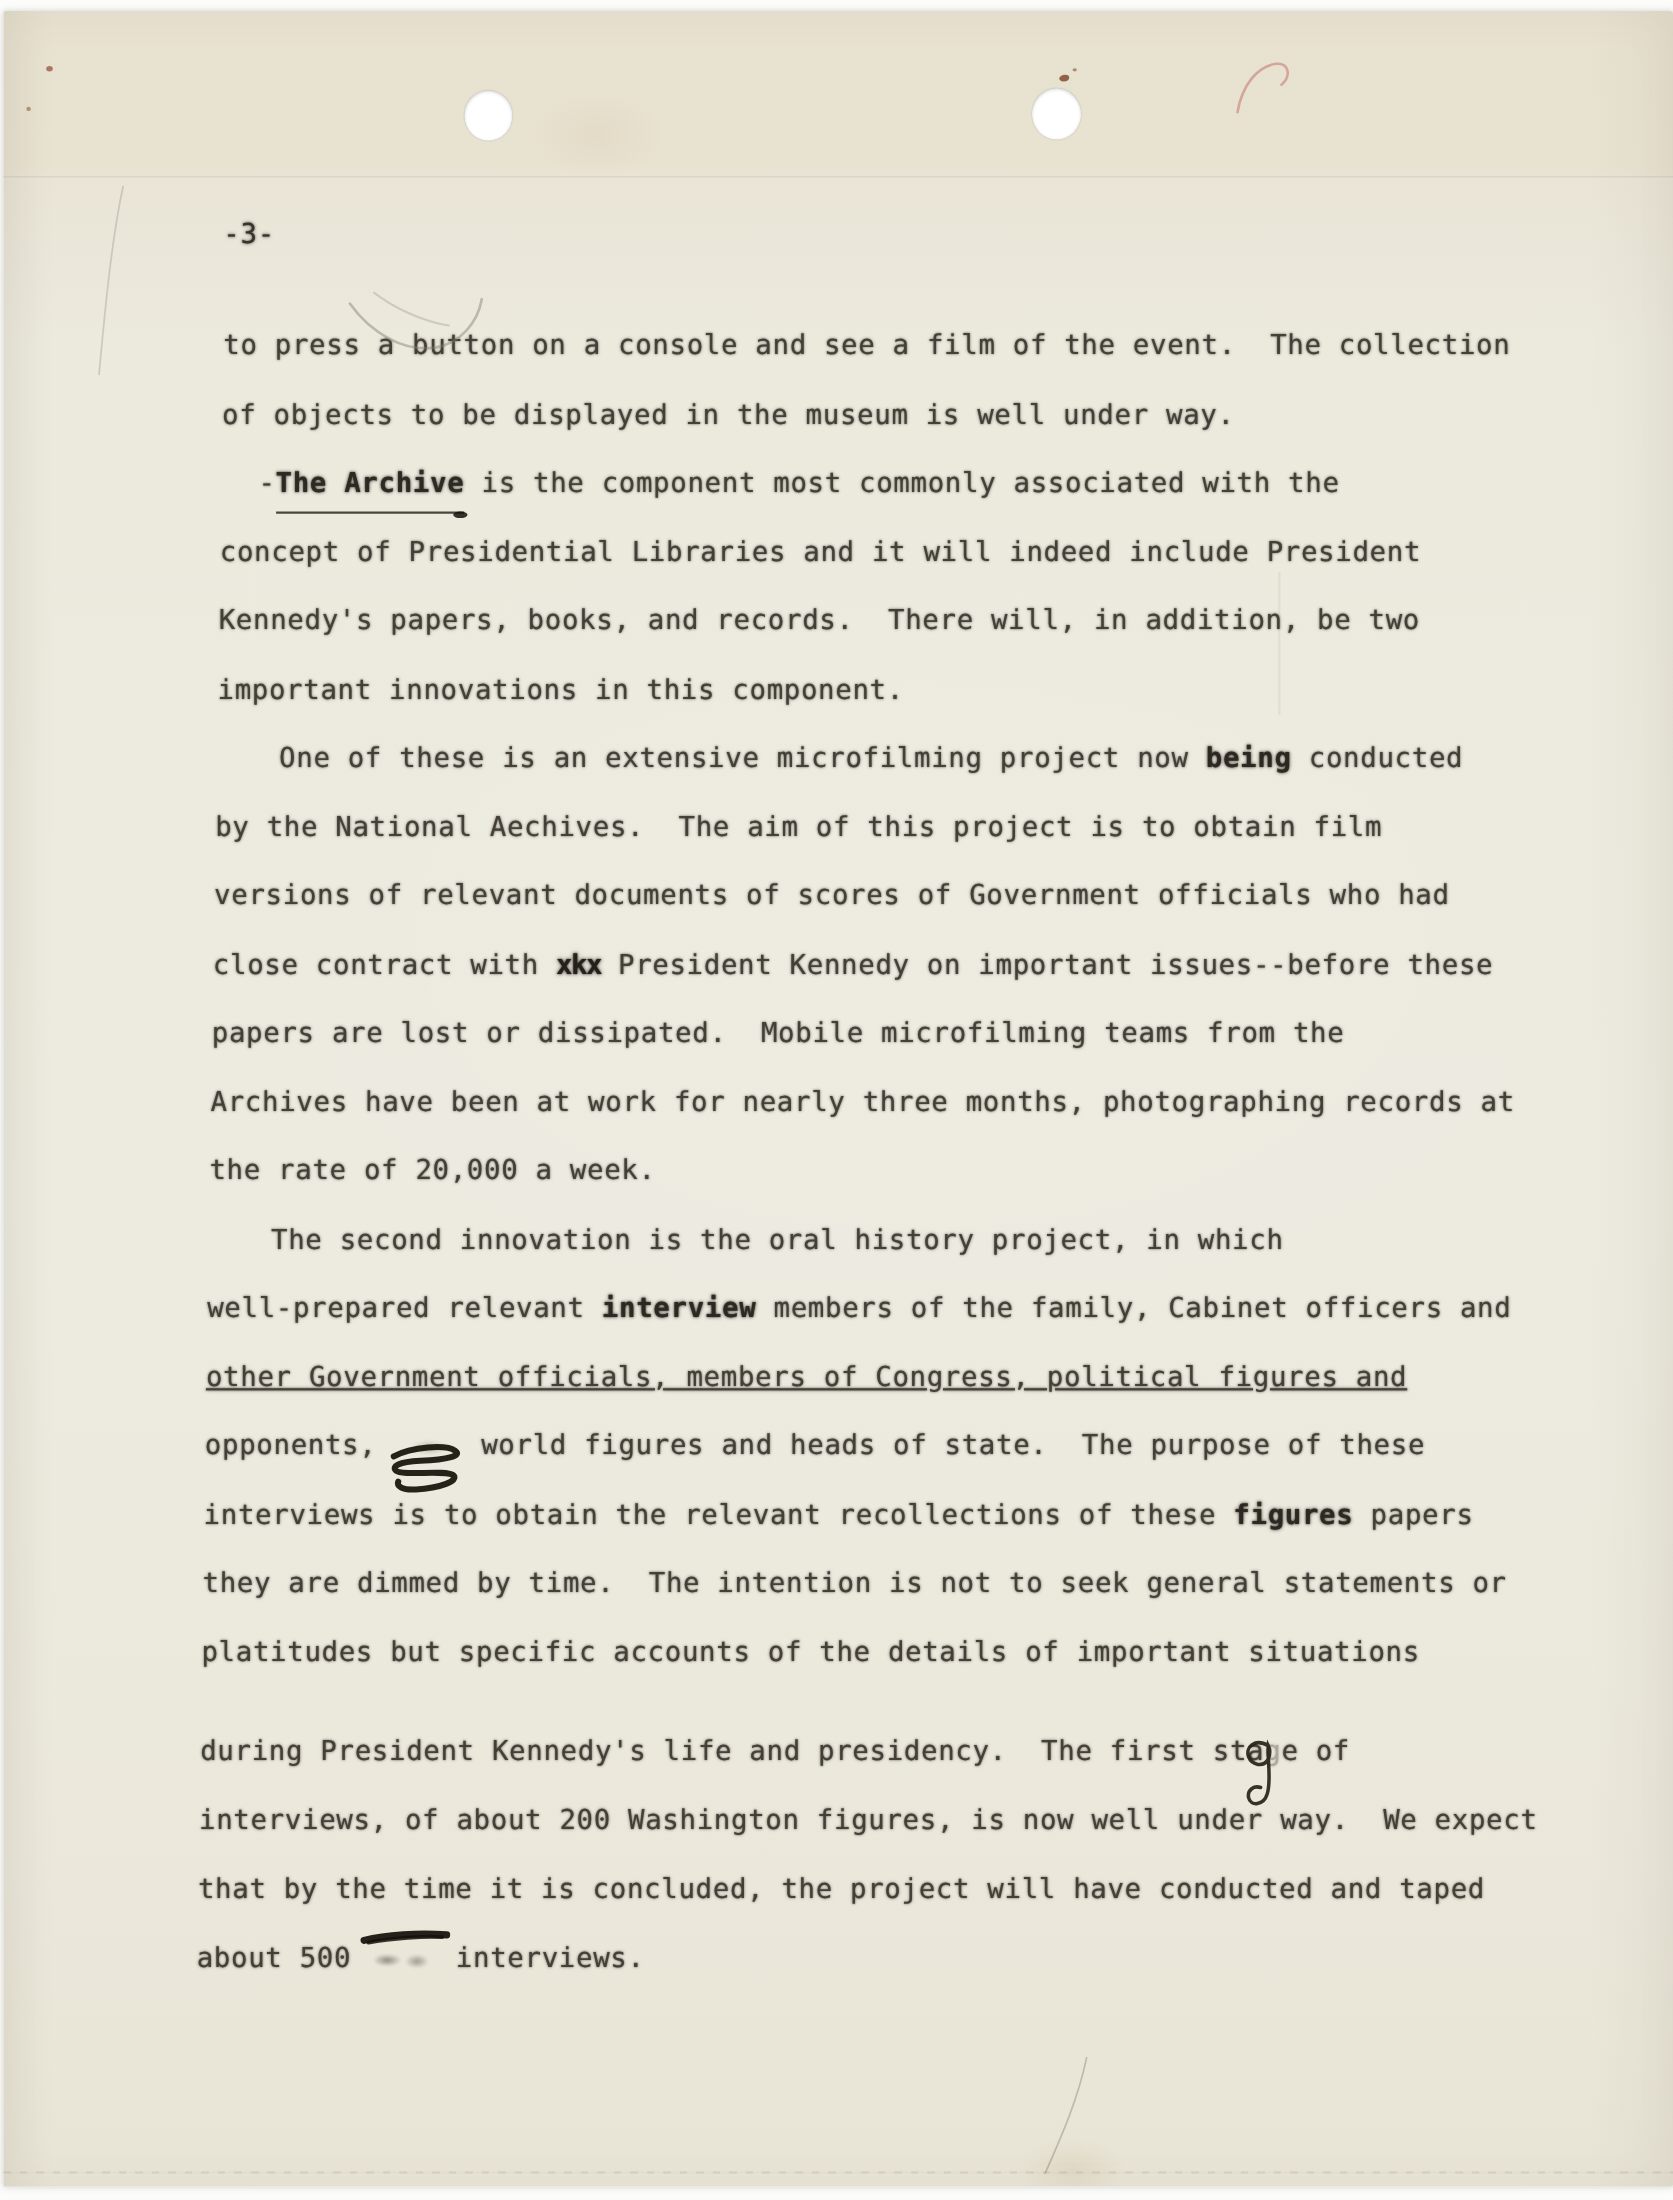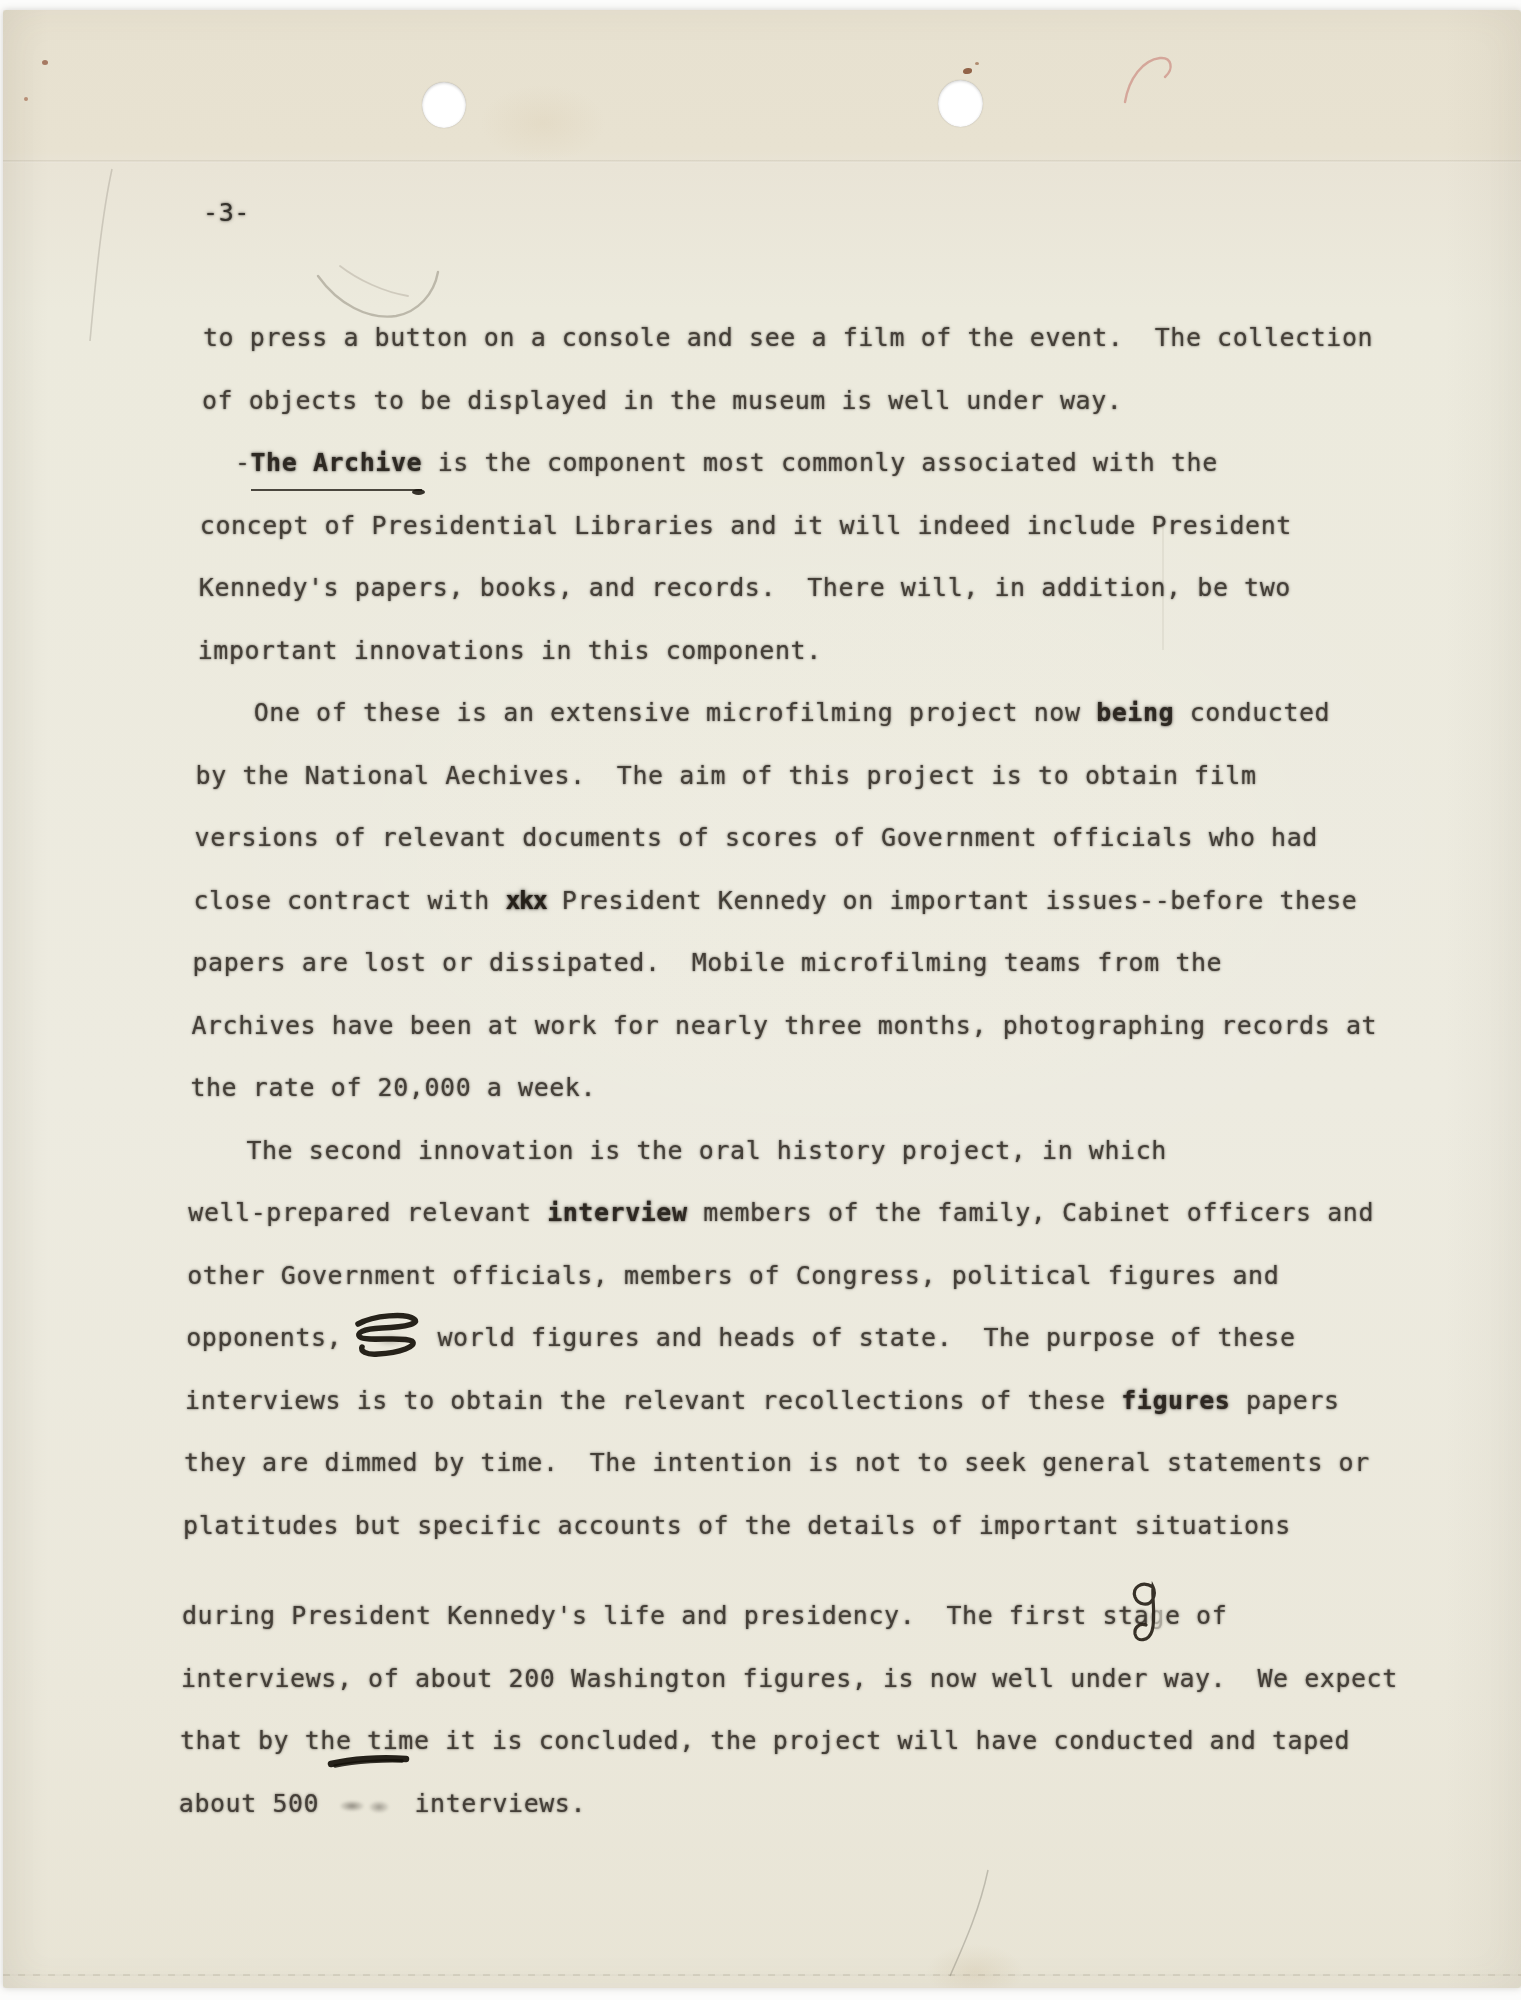--- a/index.html
+++ b/index.html
@@ -44,21 +44,21 @@
   .speck{position:absolute;border-radius:50%;}
   
   .pagenum{
     position:absolute;left:203px;top:198px;
     font-size:25px;letter-spacing:.6px;white-space:pre;
     color:rgba(52,48,42,.95);
     text-shadow:0 0 2px rgba(52,48,42,.85),0 0 4px rgba(52,48,42,.35);
     filter:blur(.4px);
   }
   .textbody{
-    position:absolute;left:203px;top:324px;width:1310px;
+    position:absolute;left:203px;top:300px;width:1310px;
     font-size:25px;letter-spacing:.55px;color:rgba(62,57,50,.90);
     text-shadow:0 0 1.8px rgba(62,57,50,.75),0 0 3.5px rgba(62,57,50,.30);
     filter:blur(.45px);
   }
   .tline{height:62.5px;white-space:pre;line-height:28px;}
   .seg-text{}
   .seg-bold{font-weight:bold;color:rgba(44,39,33,.95);
     text-shadow:0 0 2px rgba(44,39,33,.9),0 0 4px rgba(44,39,33,.45);}
   .seg-underline{
     font-weight:bold;color:rgba(44,40,34,.95);position:relative;
@@ -113,21 +113,21 @@
     <div class="tline" style="margin-left: -5.3px;"><span class="seg-text">important innovations in this component.</span></div>
     <div class="tline" style="margin-left: 50.7px;"><span class="seg-text">One of these is an extensive microfilming project now </span><span class="seg-bold">being</span><span class="seg-text"> conducted</span></div>
     <div class="tline" style="margin-left: -7.4px;"><span class="seg-text">by the National Aechives.  The aim of this project is to obtain film</span></div>
     <div class="tline" style="margin-left: -8.4px;"><span class="seg-text">versions of relevant documents of scores of Government officials who had</span></div>
     <div class="tline" style="margin-left: -9.5px;"><span class="seg-text">close contract with </span><span class="seg-overtype">xkx</span><span class="seg-text"> President Kennedy on important issues--before these</span></div>
     <div class="tline" style="margin-left: -10.5px;"><span class="seg-text">papers are lost or dissipated.  Mobile microfilming teams from the</span></div>
     <div class="tline" style="margin-left: -11.6px;"><span class="seg-text">Archives have been at work for nearly three months, photographing records at</span></div>
     <div class="tline" style="margin-left: -12.6px;"><span class="seg-text">the rate of 20,000 a week.</span></div>
     <div class="tline" style="margin-left: 43.4px;"><span class="seg-text">The second innovation is the oral history project, in which</span></div>
     <div class="tline" style="margin-left: -14.7px;"><span class="seg-text">well-prepared relevant </span><span class="seg-bold">interview</span><span class="seg-text"> members of the family, Cabinet officers and</span></div>
-    <div class="tline" style="margin-left: -15.8px;"><span class="seg-text">other Government officials, members of Congress, political figures and</span></div>
+    <div class="tline" style="margin-left: -15.8px; text-decoration: underline;"><span class="seg-text">other Government officials, members of Congress, political figures and</span></div>
     <div class="tline" style="margin-left: -16.8px;"><span class="seg-text">opponents, </span><span class="seg-lighttrace"></span><span class="seg-text"> world figures and heads of state.  The purpose of these</span></div>
     <div class="tline" style="margin-left: -17.9px;"><span class="seg-text">interviews is to obtain the relevant recollections of these </span><span class="seg-bold">figures</span><span class="seg-text"> papers</span></div>
     <div class="tline" style="margin-left: -18.9px;"><span class="seg-text">they are dimmed by time.  The intention is not to seek general statements or</span></div>
     <div class="tline" style="margin-left: -19.9px;"><span class="seg-text">platitudes but specific accounts of the details of important situations</span></div>
     <div class="tline" style="margin-left: -21px; margin-top: 28px;"><span class="seg-text">during President Kennedy's life and presidency.  The first sta</span><span class="seg-faint">g</span><span class="seg-text">e of</span></div>
     <div class="tline" style="margin-left: -22.1px;"><span class="seg-text">interviews, of about 200 Washington figures, is now well under way.  We expect</span></div>
     <div class="tline" style="margin-left: -23.1px;"><span class="seg-text">that by the time it is concluded, the project will have conducted and taped</span></div>
     <div class="tline" style="margin-left: -24.2px;"><span class="seg-text">about 500 </span><span class="seg-smudge"></span><span class="seg-text"> interviews.</span></div>
   </div>
 

